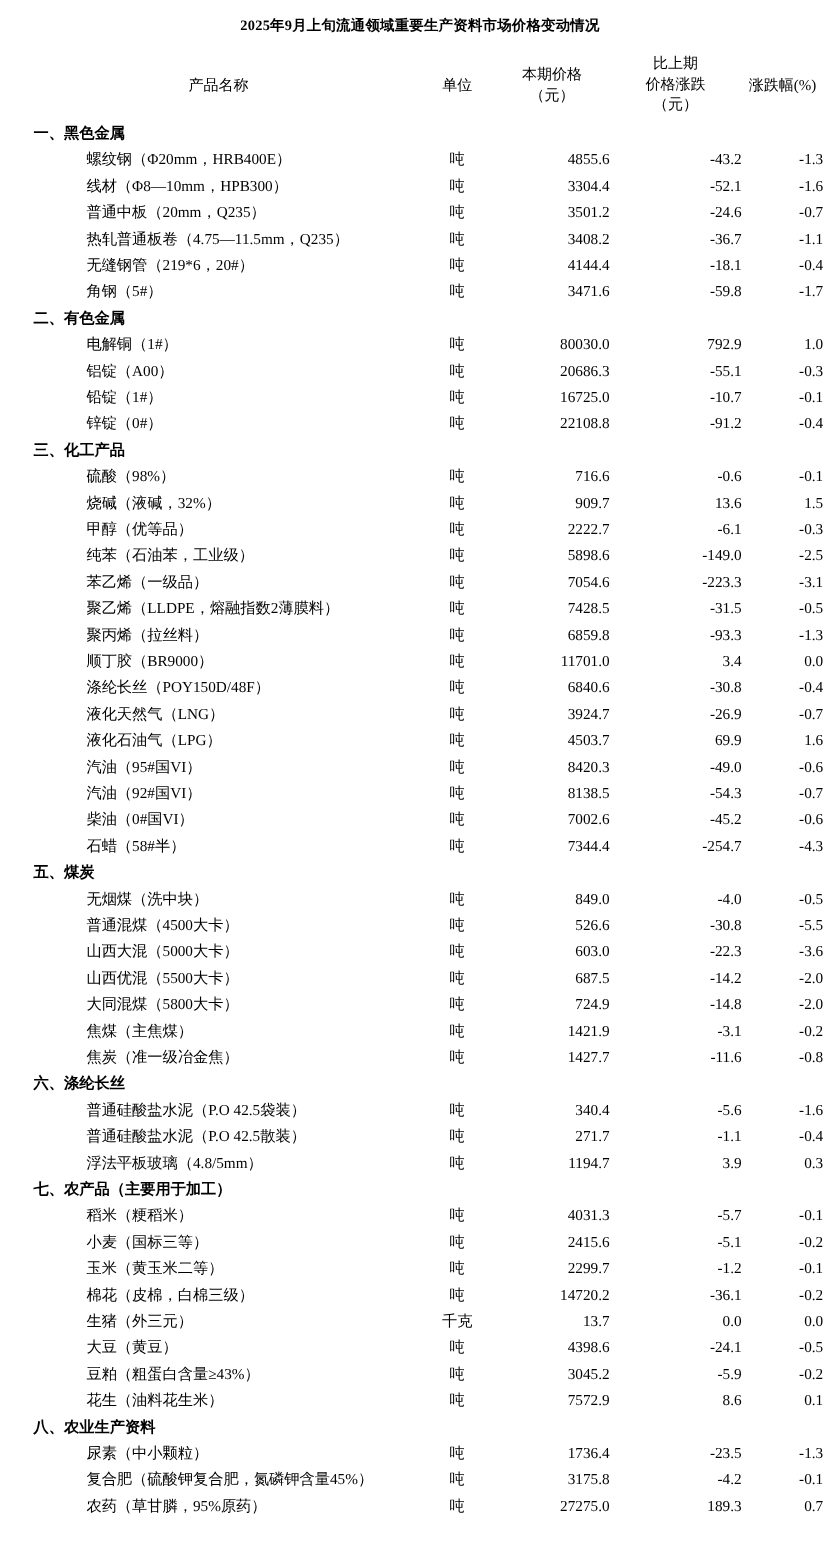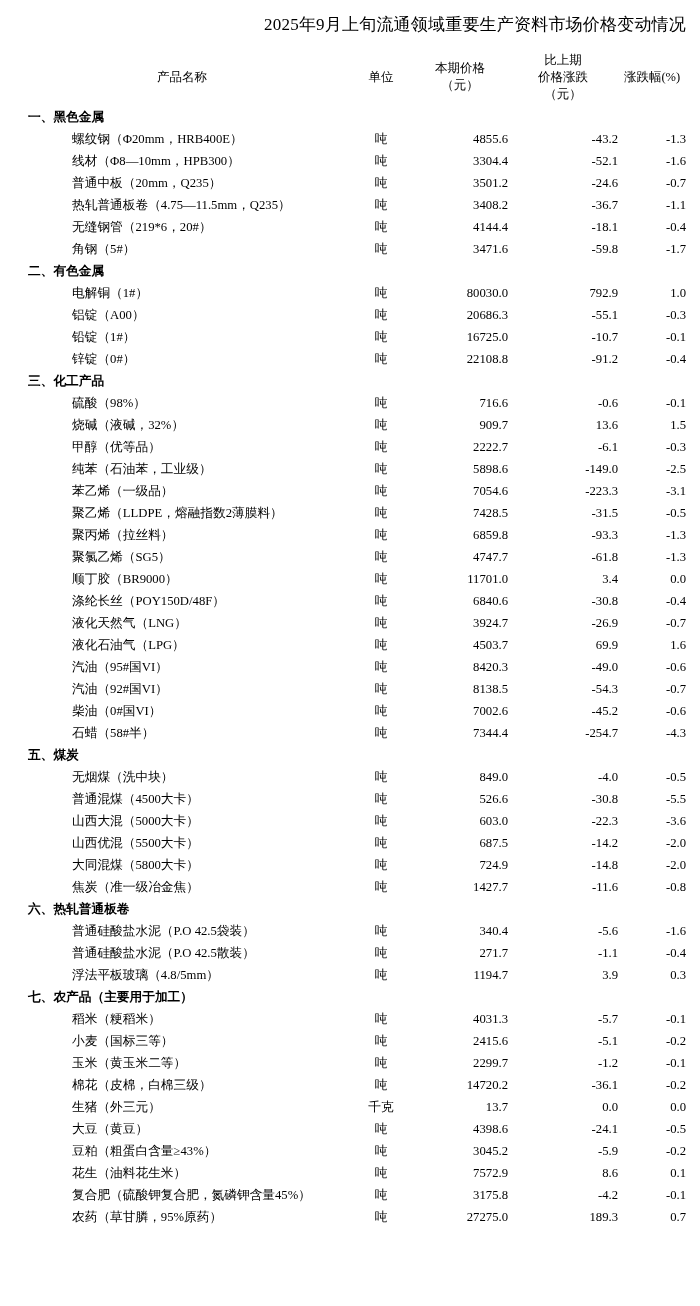--- a/index.html
+++ b/index.html
@@ -14,23 +14,23 @@
     color: #000000;
     -webkit-font-smoothing: antialiased;
   }
   .page {
     width: 700px;
     box-sizing: border-box;
     padding: 0 14px;
     position: relative;
   }
   .doc-title {
-    text-align: right;
-    font-size: 17px;
-    font-weight: normal;
+    text-align: center;
+    font-size: 12px;
+    font-weight: bold;
     letter-spacing: 0.2px;
     padding: 14px 0 12px 0;
     line-height: 1.3;
   }
   table.price-table {
     width: 100%;
     border-collapse: collapse;
     font-size: 12.5px;
     table-layout: fixed;
   }
@@ -257,27 +257,20 @@
           <td class="pct vline">-0.5</td>
         </tr>
         <tr>
           <td class="name item">聚丙烯（拉丝料）</td>
           <td class="unit vline">吨</td>
           <td class="num vline">6859.8</td>
           <td class="num vline">-93.3</td>
           <td class="pct vline">-1.3</td>
         </tr>
         <tr>
-          <td class="name item">聚氯乙烯（SG5）</td>
-          <td class="unit vline">吨</td>
-          <td class="num vline">4747.7</td>
-          <td class="num vline">-61.8</td>
-          <td class="pct vline">-1.3</td>
-        </tr>
-        <tr>
           <td class="name item">顺丁胶（BR9000）</td>
           <td class="unit vline">吨</td>
           <td class="num vline">11701.0</td>
           <td class="num vline">3.4</td>
           <td class="pct vline">0.0</td>
         </tr>
         <tr>
           <td class="name item">涤纶长丝（POY150D/48F）</td>
           <td class="unit vline">吨</td>
           <td class="num vline">6840.6</td>
@@ -362,28 +355,35 @@
           <td class="pct vline">-2.0</td>
         </tr>
         <tr>
           <td class="name item">大同混煤（5800大卡）</td>
           <td class="unit vline">吨</td>
           <td class="num vline">724.9</td>
           <td class="num vline">-14.8</td>
           <td class="pct vline">-2.0</td>
         </tr>
         <tr>
+          <td class="name item">焦煤（主焦煤）</td>
+          <td class="unit vline">吨</td>
+          <td class="num vline">1421.9</td>
+          <td class="num vline">-3.1</td>
+          <td class="pct vline">-0.2</td>
+        </tr>
+        <tr>
           <td class="name item">焦炭（准一级冶金焦）</td>
           <td class="unit vline">吨</td>
           <td class="num vline">1427.7</td>
           <td class="num vline">-11.6</td>
           <td class="pct vline">-0.8</td>
         </tr>
         <tr>
-          <td class="name cat">六、热轧普通板卷</td>
+          <td class="name cat">六、涤纶长丝</td>
           <td class="unit vline"></td>
           <td class="num vline"></td>
           <td class="num vline"></td>
           <td class="pct vline"></td>
         </tr>
         <tr>
           <td class="name item">普通硅酸盐水泥（P.O 42.5袋装）</td>
           <td class="unit vline">吨</td>
           <td class="num vline">340.4</td>
           <td class="num vline">-5.6</td>
@@ -458,20 +458,34 @@
           <td class="num vline">3045.2</td>
           <td class="num vline">-5.9</td>
           <td class="pct vline">-0.2</td>
         </tr>
         <tr>
           <td class="name item">花生（油料花生米）</td>
           <td class="unit vline">吨</td>
           <td class="num vline">7572.9</td>
           <td class="num vline">8.6</td>
           <td class="pct vline">0.1</td>
+        </tr>
+        <tr>
+          <td class="name cat">八、农业生产资料</td>
+          <td class="unit vline"></td>
+          <td class="num vline"></td>
+          <td class="num vline"></td>
+          <td class="pct vline"></td>
+        </tr>
+        <tr>
+          <td class="name item">尿素（中小颗粒）</td>
+          <td class="unit vline">吨</td>
+          <td class="num vline">1736.4</td>
+          <td class="num vline">-23.5</td>
+          <td class="pct vline">-1.3</td>
         </tr>
         <tr>
           <td class="name item">复合肥（硫酸钾复合肥，氮磷钾含量45%）</td>
           <td class="unit vline">吨</td>
           <td class="num vline">3175.8</td>
           <td class="num vline">-4.2</td>
           <td class="pct vline">-0.1</td>
         </tr>
         <tr>
           <td class="name item">农药（草甘膦，95%原药）</td>

